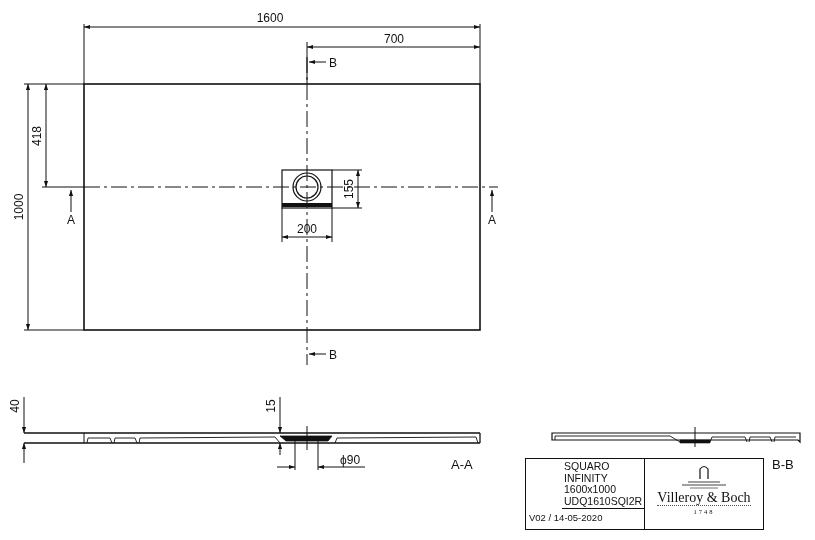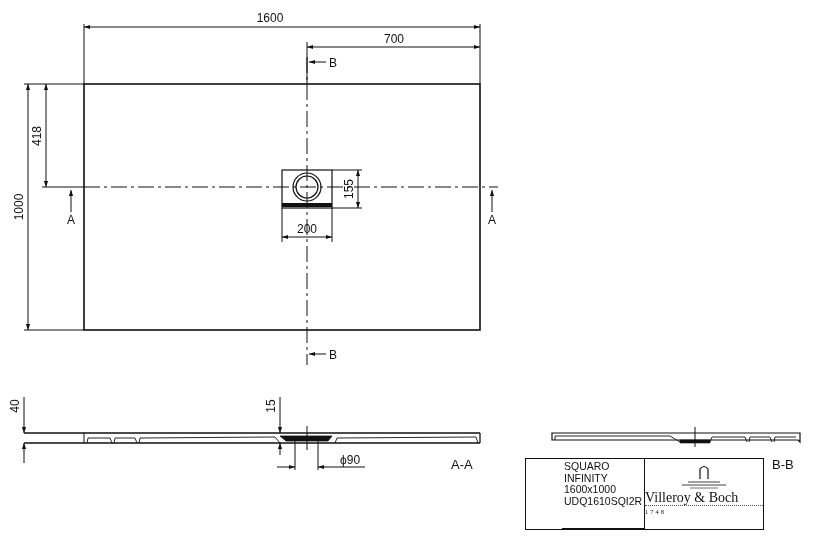--- a/index.html
+++ b/index.html
@@ -6,21 +6,21 @@
   body { width: 815px; height: 540px; position: relative; overflow: hidden; font-family: "Liberation Sans", sans-serif; }
   svg.drawing { position: absolute; left: 0; top: 0; }
   .lbl { font-family: "Liberation Sans", sans-serif; font-size: 12px; fill: #111; }
   .titleblock {
     position: absolute; left: 525px; top: 458px; width: 239px; height: 72px;
     border: 1.5px solid #111; box-sizing: border-box; display: flex;
   }
   .tb-left { width: 118px; border-right: 1.5px solid #111; display: flex; flex-direction: column; }
   .tb-info { flex: 1; border-bottom: 1.5px solid #111; padding: 2px 2px 0 2px; font-size: 10.5px; line-height: 11.5px; color: #111; margin-left: 36px; }
   .tb-ver { height: 20px; padding: 3px 2px 0 3px; font-size: 9.5px; color: #111; box-sizing: border-box; }
-  .tb-right { flex: 1; display: flex; flex-direction: column; justify-content: center; position: relative; }
+  .tb-right { flex: 1; display: flex; flex-direction: column; align-items: center; justify-content: center; position: relative; }
   .brand { font-family: "Liberation Serif", serif; font-size: 14px; color: #111; margin-top: 16px; border-bottom: 1px dotted #555; line-height: 15px; }
   .brand-year { font-family: "Liberation Serif", serif; font-size: 6.5px; letter-spacing: 2px; color: #111; margin-top: 2px; }
   .logo-mark { position: absolute; top: 4px; left: 50%; transform: translateX(-50%); }
 </style>
 </head>
 <body>
 
 <svg class="drawing" width="815" height="540" viewBox="0 0 815 540">
   <defs>
     <marker id="arr" viewBox="0 0 10 10" refX="10" refY="5" markerWidth="8" markerHeight="6" orient="auto-start-reverse" markerUnits="userSpaceOnUse">
@@ -119,20 +119,21 @@
   <text class="lbl" x="772" y="469" style="font-size:13px">B-B</text>
 </svg>
 
 <div class="titleblock">
   <div class="tb-left">
     <div class="tb-info">
       <div>SQUARO INFINITY</div>
       <div>1600x1000</div>
       <div>UDQ1610SQI2R</div>
     </div>
+    <div class="tb-ver">V02 / 14-05-2020</div>
   </div>
   <div class="tb-right">
     <svg class="logo-mark" width="60" height="26" viewBox="0 0 60 26">
       <path d="M26,16 L26,6 Q30,1 34,6 L34,16" fill="none" stroke="#111" stroke-width="1.2"></path>
       <line x1="14" y1="19" x2="46" y2="19" stroke="#111" stroke-width="0.8"></line>
       <line x1="8" y1="22" x2="52" y2="22" stroke="#111" stroke-width="0.8"></line>
       <line x1="16" y1="25" x2="44" y2="25" stroke="#111" stroke-width="0.6"></line>
     </svg>
     <div class="brand">Villeroy &amp; Boch</div>
     <div class="brand-year">1748</div>

